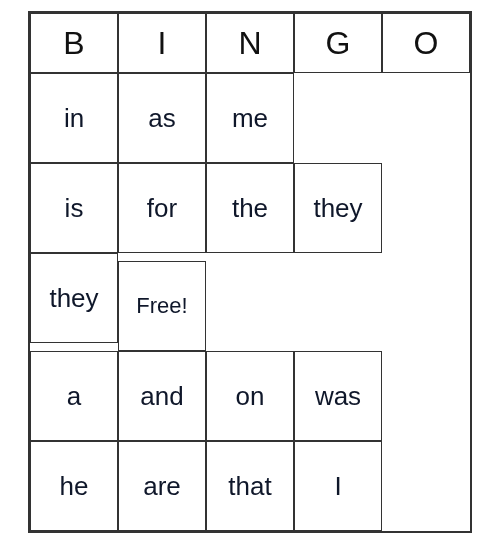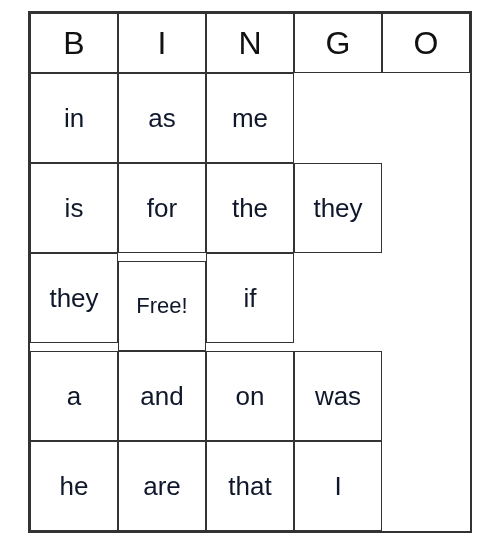--- a/index.html
+++ b/index.html
@@ -79,21 +79,20 @@
   <div class="bingo-row">
     <div class="bingo-cell">is</div>
     <div class="bingo-cell">for</div>
     <div class="bingo-cell">the</div>
     <div class="bingo-cell">they</div>
   </div>
 
   <div class="bingo-row">
     <div class="bingo-cell">they</div>
     <div class="bingo-cell free-cell">Free!</div>
-    <div class="bingo-cell">if</div>
   </div>
 
   <div class="bingo-row">
     <div class="bingo-cell">a</div>
     <div class="bingo-cell">and</div>
     <div class="bingo-cell">on</div>
     <div class="bingo-cell">was</div>
   </div>
 
   <div class="bingo-row">

